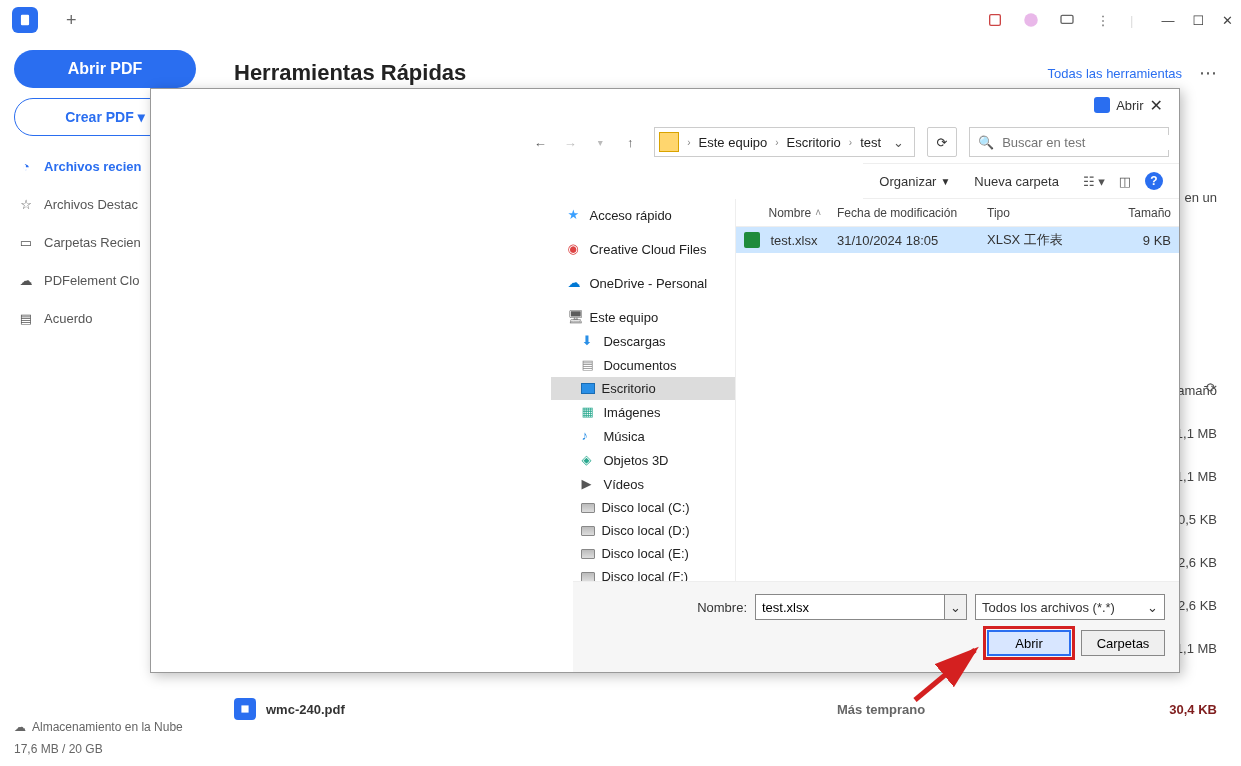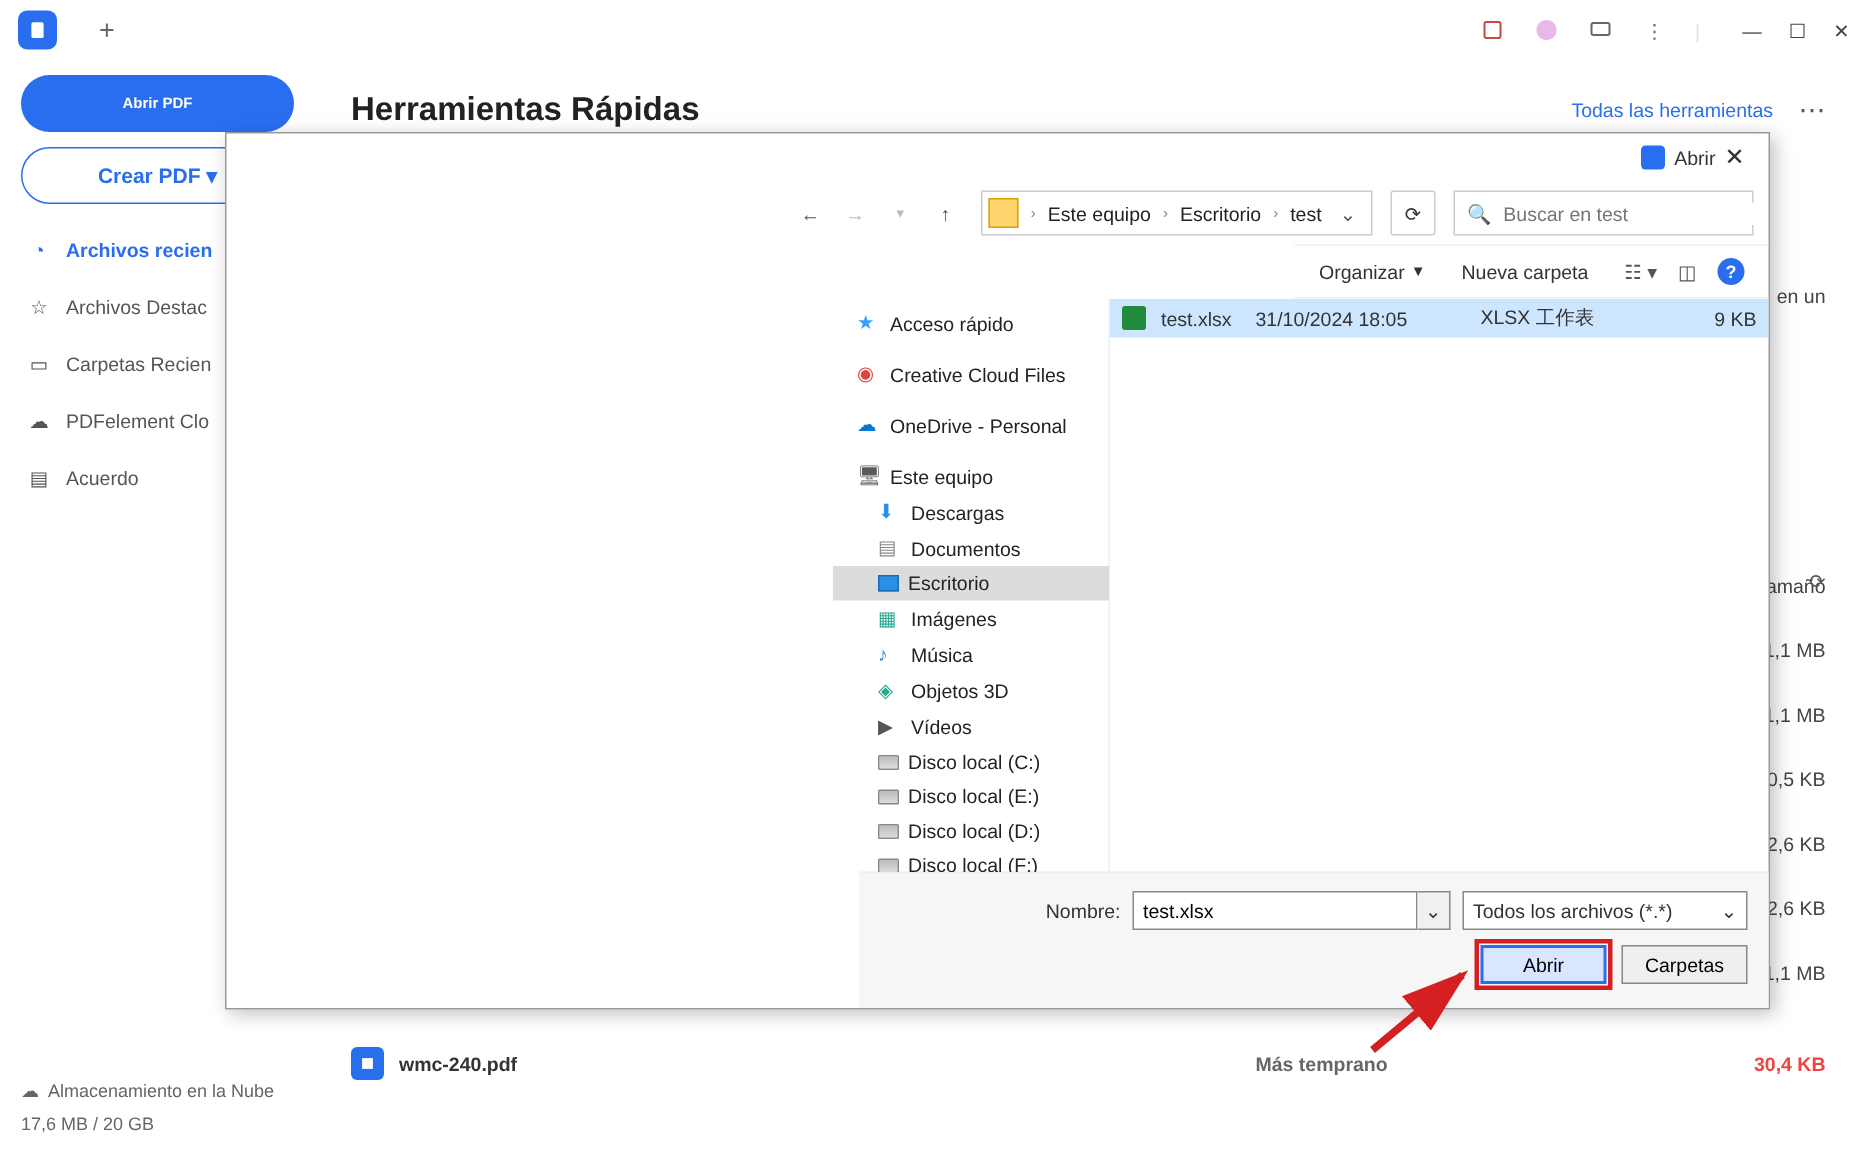--- a/index.html
+++ b/index.html
@@ -9,40 +9,40 @@
   .titlebar { height: 40px; display: flex; align-items: center; padding: 0 8px; }
   .app-logo { width: 26px; height: 26px; background: #2a6ef0; border-radius: 6px; display:flex; align-items:center; justify-content:center; margin-left:4px; }
   .app-logo svg { width: 14px; height: 14px; }
   .tab-add { margin-left: 28px; color: #666; font-size: 18px; cursor: pointer; }
   .titlebar-right { margin-left: auto; display: flex; align-items: center; gap: 18px; color: #555; }
   .tbicn { width:18px; height:18px; display:inline-flex; align-items:center; justify-content:center; }
   .win-btns { display:flex; gap: 18px; margin-left: 10px; color:#444; }
 
   .main { display:flex; height: calc(100% - 40px); }
   .sidebar { width: 210px; padding: 10px 14px 10px 14px; display:flex; flex-direction:column; }
-  .btn-primary { background:#2a6ef0; color:#fff; border:none; border-radius:20px; height:38px; font-size:10px; font-weight:600; cursor:pointer; margin-bottom:10px; }
+  .btn-primary { background:#2a6ef0; color:#fff; border:none; border-radius:20px; height:38px; font-size:16px; font-weight:600; cursor:pointer; margin-bottom:10px; }
   .btn-outline { background:#fff; color:#2a6ef0; border:1px solid #2a6ef0; border-radius:20px; height:38px; font-size:14px; font-weight:600; cursor:pointer; display:flex; align-items:center; justify-content:center; gap:4px; }
   .side-nav { margin-top: 16px; display:flex; flex-direction:column; gap: 10px; }
   .nav-item { display:flex; align-items:center; gap:10px; padding:6px 4px; color:#555; cursor:pointer; font-size:13px; border-radius:4px; }
   .nav-item.active { color:#2a6ef0; font-weight:600; }
   .nav-icn { width:16px; height:16px; display:inline-flex; align-items:center; justify-content:center; }
   .sidebar-footer { margin-top:auto; color:#666; font-size:12px; }
   .storage { display:flex; align-items:center; gap:6px; margin-bottom:8px; }
 
   .content { flex:1; padding: 20px 24px 0 24px; position:relative; }
   .content-header { display:flex; align-items:center; }
   .content-header h1 { font-size:22px; font-weight:600; color:#222; }
   .hdr-right { margin-left:auto; display:flex; align-items:center; gap:17px; color:#2a6ef0; font-size:13px; }
   .dots { color:#555; font-size:18px; }
 
   .filelist { margin-top: 300px; }
   .file-row { display:flex; align-items:center; padding: 10px 0; }
   .file-name { display:flex; align-items:center; gap:10px; }
   .file-badge { width:22px; height:22px; background:#2a6ef0; border-radius:4px; display:flex; align-items:center; justify-content:center; }
-  .file-col-size2 { width:80px; text-align:right; color:#ef4444; font-size:13px; }
+  .file-col-size2 { width:80px; text-align:right; color:#7f1d1d; font-size:13px; }
   .file-col-time { width:200px; color:#666; }
   .bg-rows { position:absolute; right:24px; top:150px; width:200px; display:flex; flex-direction:column; gap:28px; text-align:right; color:#444; font-size:13px;}
   .refresh-ic { position:absolute; right:24px; top:340px; color:#555;}
 
   
   .dialog { position:absolute; left:150px; top:88px; width:1030px; height:585px; background:#fff; border:1px solid #999; box-shadow: 3px 3px 12px rgba(0,0,0,.25); display:flex; flex-direction:column; z-index:50;align-items:flex-end; }
   .dlg-title { height:32px; display:flex; align-items:center; padding:0 10px; font-size:13px; }
   .dlg-title .sq { width:16px; height:16px; background:#2a6ef0; border-radius:3px; margin-right:6px; }
   .dlg-close { margin-left:auto; font-size:16px; cursor:pointer; padding:2px 6px; }
   .dlg-nav { height:42px; display:flex; align-items:center; padding:0 10px; gap:6px; }
@@ -309,33 +309,43 @@
       <div class="tree-item sub">
           <span class="ticn ic-vid">▶</span>
           <span>Vídeos</span>
         </div>
       <div class="tree-item sub">
           <span class="ticn ic-disk"></span>
           <span>Disco local (C:)</span>
         </div>
       <div class="tree-item sub">
           <span class="ticn ic-disk"></span>
+          <span>Disco local (D:)</span>
+        </div>
+      <div class="tree-item sub">
+          <span class="ticn ic-disk"></span>
           <span>Disco local (E:)</span>
-        </div>
-      <div class="tree-item sub">
-          <span class="ticn ic-disk"></span>
-          <span>Disco local (D:)</span>
         </div>
       <div class="tree-item sub">
           <span class="ticn ic-disk"></span>
           <span>Disco local (F:)</span>
         </div>
     </div>
 
     <div class="fileview">
+      <div class="fv-head">
+        <div class="col-name">
+            <span style="width:20px;"></span>
+            <span>Nombre</span>
+            <span style="margin-left:auto; color:#888; font-size:10px;">˄</span>
+          </div>
+        <div class="col-date">Fecha de modificación</div>
+        <div class="col-type">Tipo</div>
+        <div class="col-size">Tamaño</div>
+      </div>
       <div class="fv-row sel">
         <div class="col-name">
             <span class="xls-ic">
               <svg width="10" height="10">
                 <rect width="10" height="10" fill="#1f8b3b"></rect>
               </svg>
             </span>
             <span>test.xlsx</span>
           </div>
         <div class="col-date">31/10/2024 18:05</div>

